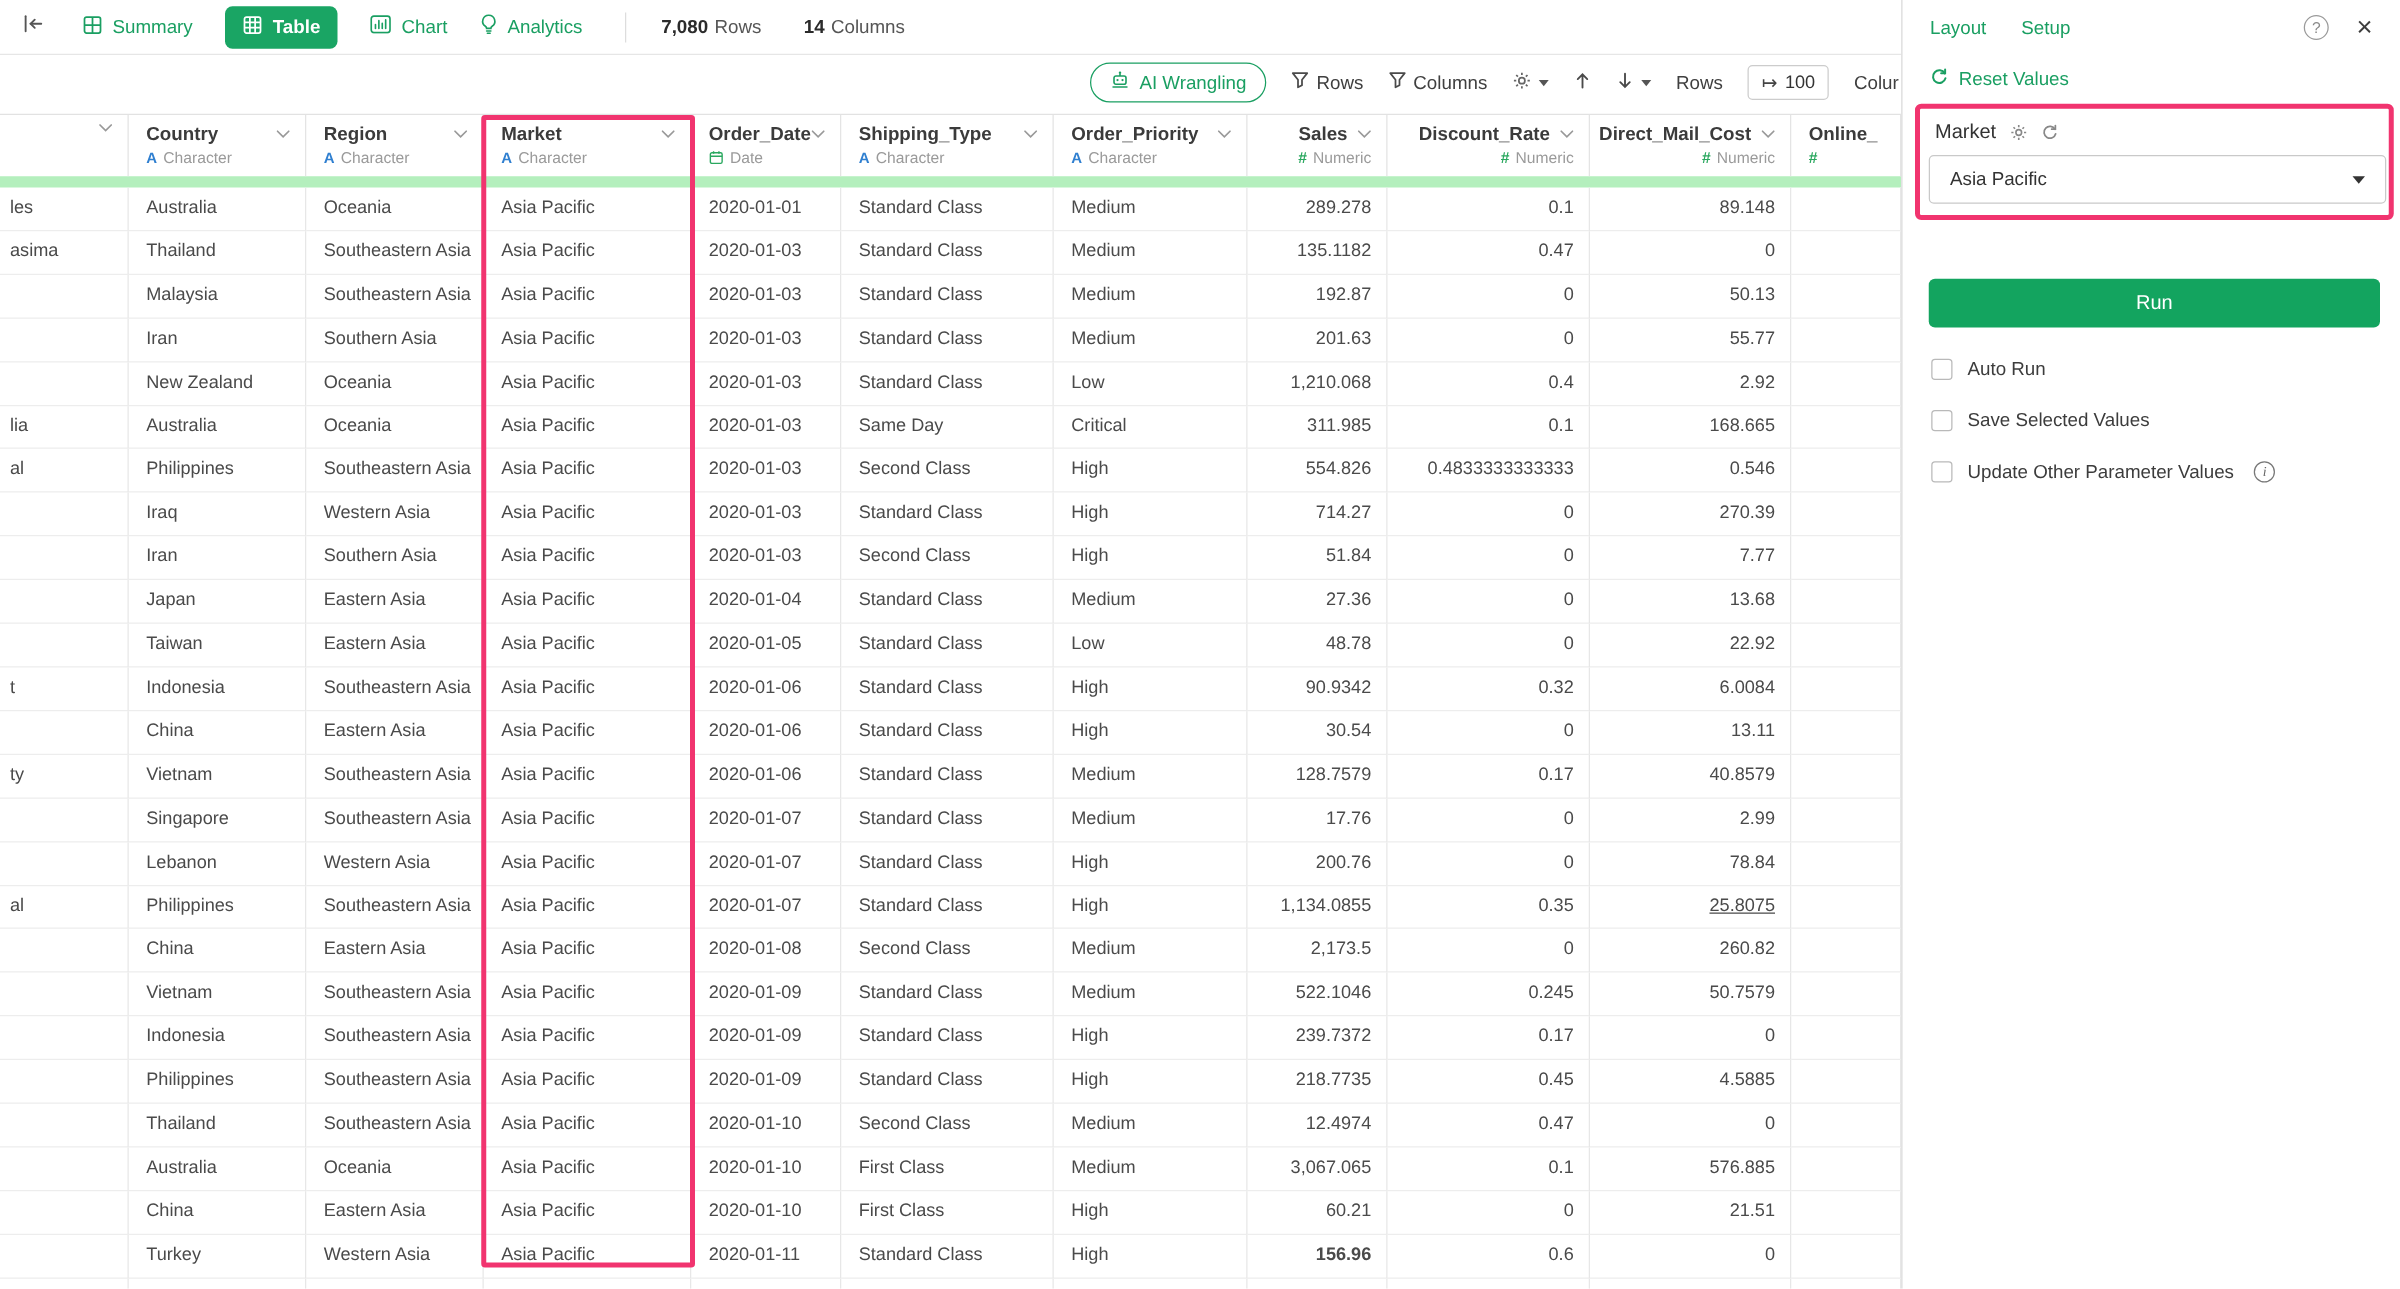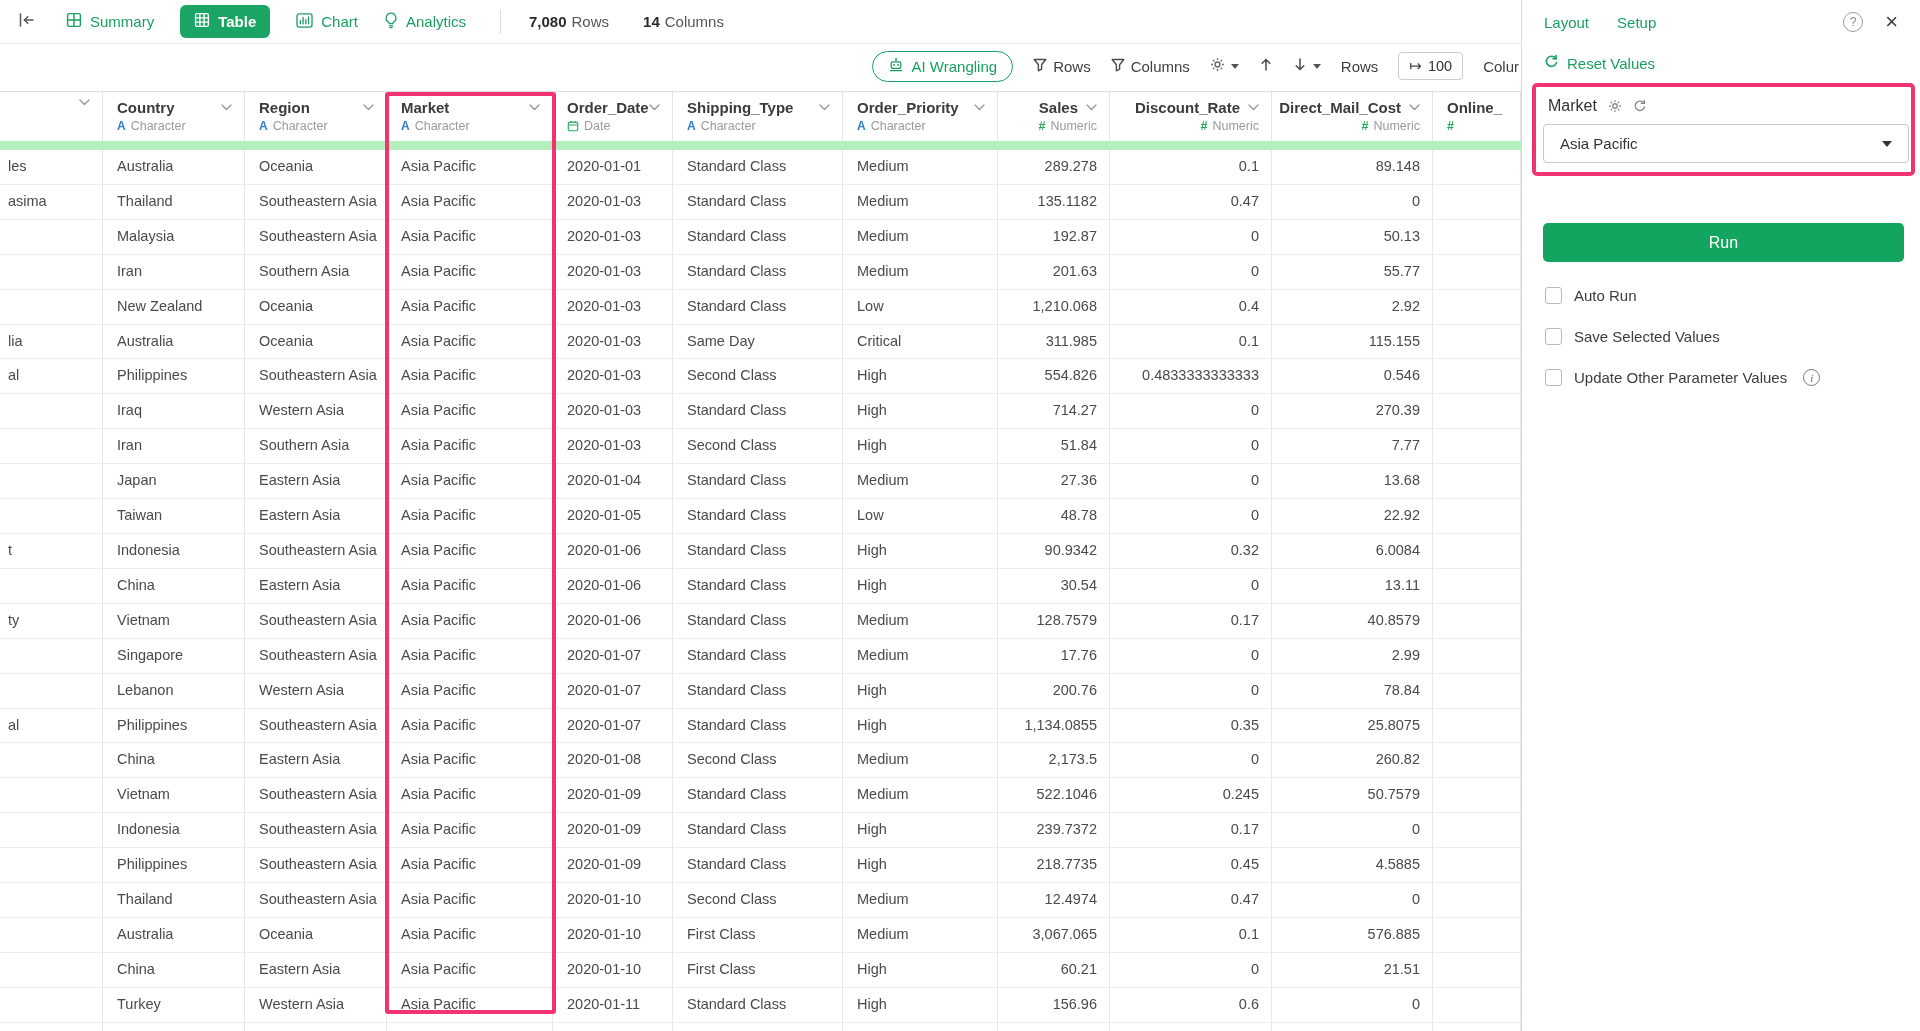--- a/index.html
+++ b/index.html
@@ -387,21 +387,21 @@
         <div class="gb-row">
           <div class="gb-cell city" style="width: 103px;">lia</div>
           <div class="gb-cell" style="width: 142px;">Australia</div>
           <div class="gb-cell" style="width: 142px;">Oceania</div>
           <div class="gb-cell" style="width: 166px;">Asia Pacific</div>
           <div class="gb-cell" style="width: 120px;">2020-01-03</div>
           <div class="gb-cell" style="width: 170px;">Same Day</div>
           <div class="gb-cell" style="width: 155px;">Critical</div>
           <div class="gb-cell r" style="width: 112px;">311.985</div>
           <div class="gb-cell r" style="width: 162px;">0.1</div>
-          <div class="gb-cell r" style="width: 161px;">115.155</div>
+          <div class="gb-cell r" style="width: 161px;">168.665</div>
           <div class="gb-cell" style="width: 88px;"></div>
         </div>
         <div class="gb-row">
           <div class="gb-cell city" style="width: 103px;">al</div>
           <div class="gb-cell" style="width: 142px;">Philippines</div>
           <div class="gb-cell" style="width: 142px;">Southeastern Asia</div>
           <div class="gb-cell" style="width: 166px;">Asia Pacific</div>
           <div class="gb-cell" style="width: 120px;">2020-01-03</div>
           <div class="gb-cell" style="width: 170px;">Second Class</div>
           <div class="gb-cell" style="width: 155px;">High</div>
@@ -530,21 +530,21 @@
         <div class="gb-row">
           <div class="gb-cell city" style="width: 103px;">al</div>
           <div class="gb-cell" style="width: 142px;">Philippines</div>
           <div class="gb-cell" style="width: 142px;">Southeastern Asia</div>
           <div class="gb-cell" style="width: 166px;">Asia Pacific</div>
           <div class="gb-cell" style="width: 120px;">2020-01-07</div>
           <div class="gb-cell" style="width: 170px;">Standard Class</div>
           <div class="gb-cell" style="width: 155px;">High</div>
           <div class="gb-cell r" style="width: 112px;">1,134.0855</div>
           <div class="gb-cell r" style="width: 162px;">0.35</div>
-          <div class="gb-cell r" style="width: 161px;">25.8075</div>
+          <div class="gb-cell r" style="width: 161px; text-decoration: underline;">25.8075</div>
           <div class="gb-cell" style="width: 88px;"></div>
         </div>
         <div class="gb-row">
           <div class="gb-cell city" style="width: 103px;"></div>
           <div class="gb-cell" style="width: 142px;">China</div>
           <div class="gb-cell" style="width: 142px;">Eastern Asia</div>
           <div class="gb-cell" style="width: 166px;">Asia Pacific</div>
           <div class="gb-cell" style="width: 120px;">2020-01-08</div>
           <div class="gb-cell" style="width: 170px;">Second Class</div>
           <div class="gb-cell" style="width: 155px;">Medium</div>
@@ -632,21 +632,21 @@
           <div class="gb-cell" style="width: 88px;"></div>
         </div>
         <div class="gb-row">
           <div class="gb-cell city" style="width: 103px;"></div>
           <div class="gb-cell" style="width: 142px;">Turkey</div>
           <div class="gb-cell" style="width: 142px;">Western Asia</div>
           <div class="gb-cell" style="width: 166px;">Asia Pacific</div>
           <div class="gb-cell" style="width: 120px;">2020-01-11</div>
           <div class="gb-cell" style="width: 170px;">Standard Class</div>
           <div class="gb-cell" style="width: 155px;">High</div>
-          <div class="gb-cell r" style="width: 112px;">156.96</div>
+          <div class="gb-cell r" style="width: 112px; font-weight: bold;">156.96</div>
           <div class="gb-cell r" style="width: 162px;">0.6</div>
           <div class="gb-cell r" style="width: 161px;">0</div>
           <div class="gb-cell" style="width: 88px;"></div>
         </div>
         <div class="gb-row">
           <div class="gb-cell city" style="width: 103px;"></div>
           <div class="gb-cell" style="width: 142px;"></div>
           <div class="gb-cell" style="width: 142px;"></div>
           <div class="gb-cell" style="width: 166px;"></div>
           <div class="gb-cell" style="width: 120px;"></div>

